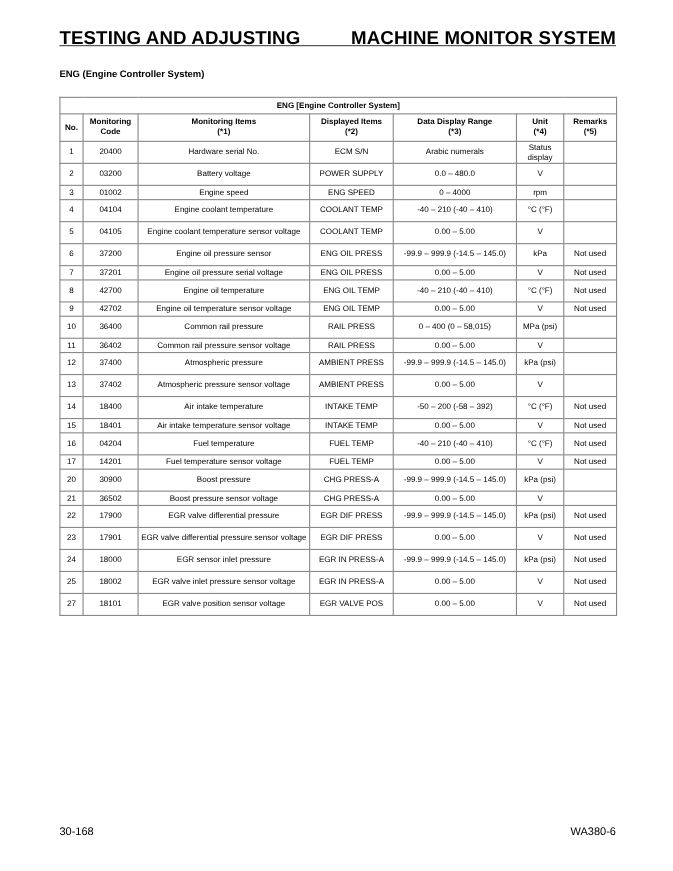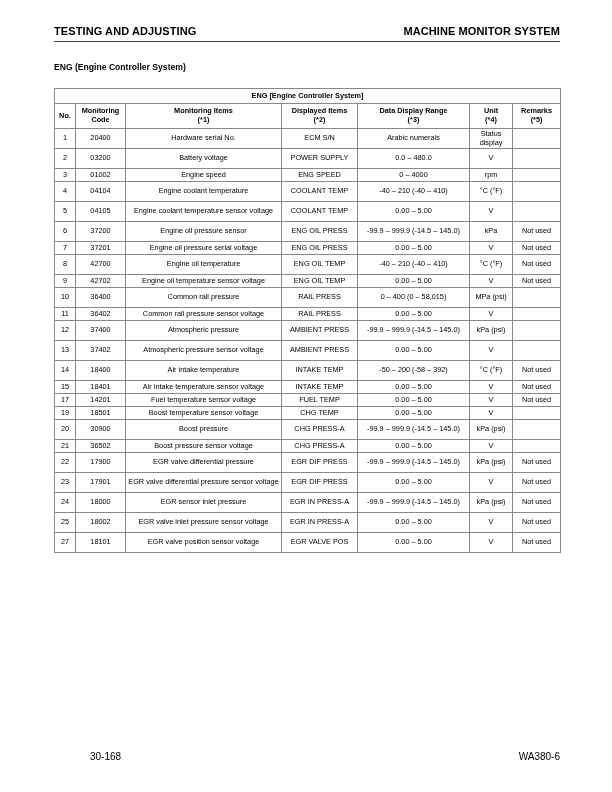--- a/index.html
+++ b/index.html
@@ -1,30 +1,30 @@
 <!DOCTYPE html>
 <html><head>
 <meta charset="utf-8">
 <style>
   html, body { margin: 0; padding: 0; background: #ffffff; }
   body { width: 612px; height: 792px; position: relative; font-family: "Liberation Sans", sans-serif; color: #000; overflow: hidden; }
   .page-header { position: absolute; left: 54px; top: 25px; width: 506px; height: 16px; border-bottom: 1.3px solid #444; }
-  .page-header .left, .page-header .right { position: absolute; top: 0; font-weight: bold; font-size: 11px; letter-spacing: 0.1px; }
+  .page-header .left, .page-header .right { position: absolute; top: 0; font-weight: bold; font-size: 17px; letter-spacing: 0.1px; }
   .page-header .left { left: 0; }
   .page-header .right { right: 0; }
   .section-title { position: absolute; left: 54px; top: 62px; font-weight: bold; font-size: 8.6px; }
   table.eng { position: absolute; left: 54px; top: 88px; width: 506px; border-collapse: collapse; table-layout: fixed; font-size: 7.3px; border-radius: 32px; }
   table.eng td, table.eng th { border: 0.9px solid #888; text-align: center; vertical-align: middle; padding: 0 1px; line-height: 8.6px; }
   table.eng th { font-weight: bold; }
   table.eng tr.title-row th { height: 14px; }
   table.eng tr.head-row th { height: 24px; }
   table.eng tr.r1 td { height: 12px; }
   table.eng tr.r2 td { height: 19px; }
   .page-footer { position: absolute; left: 54px; top: 751px; width: 506px; font-size: 10px; }
-  .page-footer .left { position: absolute; left: 0; margin-left: 36px; }
+  .page-footer .left { position: absolute; left: 0; }
   .page-footer .right { position: absolute; right: 0; }
 </style>
 </head>
 <body>
 
 <div class="page-header">
   <span class="left">TESTING AND ADJUSTING</span>
   <span class="right">MACHINE MONITOR SYSTEM</span>
 </div>
 
@@ -183,38 +183,38 @@
       </tr>
       <tr class="r1">
         <td>15</td>
         <td>18401</td>
         <td>Air intake temperature sensor voltage</td>
         <td>INTAKE TEMP</td>
         <td>0.00 – 5.00</td>
         <td>V</td>
         <td>Not used</td>
       </tr>
+      <tr class="r2">
+        <td>16</td>
+        <td>04204</td>
+        <td>Fuel temperature</td>
+        <td>FUEL TEMP</td>
+        <td>-40 – 210 (-40 – 410)</td>
+        <td>°C (°F)</td>
+        <td>Not used</td>
+      </tr>
       <tr class="r1">
         <td>17</td>
         <td>14201</td>
         <td>Fuel temperature sensor voltage</td>
         <td>FUEL TEMP</td>
         <td>0.00 – 5.00</td>
         <td>V</td>
         <td>Not used</td>
       </tr>
-      <tr class="r1">
-        <td>19</td>
-        <td>18501</td>
-        <td>Boost temperature sensor voltage</td>
-        <td>CHG TEMP</td>
-        <td>0.00 – 5.00</td>
-        <td>V</td>
-        <td></td>
-      </tr>
       <tr class="r2">
         <td>20</td>
         <td>30900</td>
         <td>Boost pressure</td>
         <td>CHG PRESS-A</td>
         <td>-99.9 – 999.9 (-14.5 – 145.0)</td>
         <td>kPa (psi)</td>
         <td></td>
       </tr>
       <tr class="r1">

